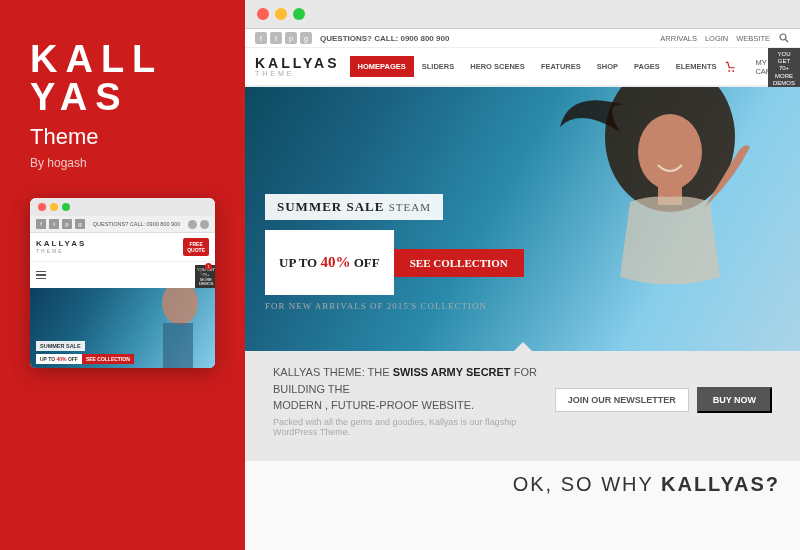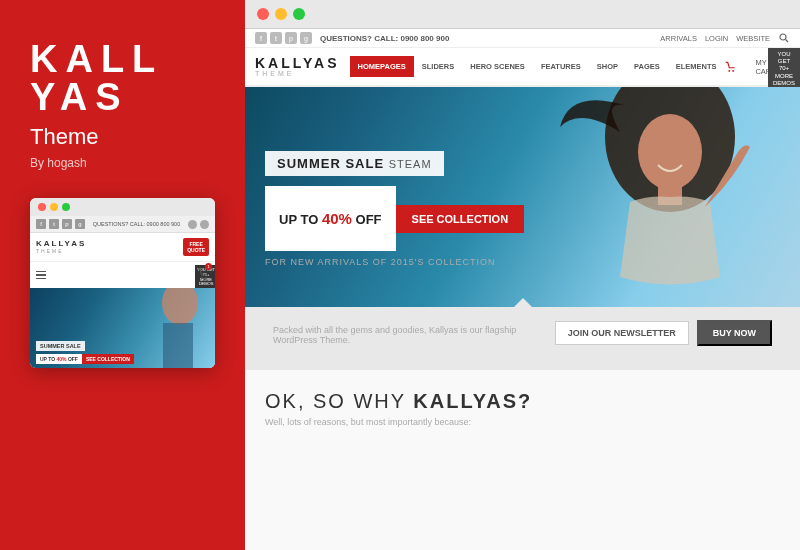--- a/index.html
+++ b/index.html
@@ -452,23 +452,24 @@
       font-size: 6px;
       padding: 3px 4px;
       line-height: 1.2;
       text-align: center;
       width: 32px;
     }
 
     
     .hero-section {
       position: relative;
-      height: 220px;
+      height: 264px;
       overflow: hidden;
       background: linear-gradient(to right, #1a5f7a 0%, #2a7fa0 30%, #87CEEB 70%, #b0d8e8 100%);
+      font-family: Liberation Serif, serif;
     }
 
     .hero-bg {
       position: absolute;
       inset: 0;
       background: linear-gradient(120deg, #0d4a60 0%, #1a6080 20%, #2a8aaa 45%, #87CEEB 75%, #aad4e8 100%);
     }
 
     
     .hero-woman {
@@ -586,22 +587,22 @@
       padding: 6px 14px;
       cursor: pointer;
       text-transform: uppercase;
       font-weight: 600;
       white-space: nowrap;
     }
 
     
     .why-section {
       background: #f9f9f9;
-      padding: 20px 20px;
-      text-align: left;
+      padding: 12px 20px;
+      text-align: right;
       flex: 1;
     }
 
     .why-title {
       font-size: 20px;
       color: #333;
       font-weight: 300;
       letter-spacing: 2px;
       text-transform: uppercase;
       margin-bottom: 4px;
@@ -802,30 +803,36 @@
         </div>
         <div class="new-arrivals-text">FOR NEW ARRIVALS OF 2015'S COLLECTION</div>
       </div>
     </div>
 
     <div style="background:#e8e8e8;padding:1px 14px 12px 14px;position:relative;">
 
       <div style="width:0;height:0;border-left:10px solid transparent;border-right:10px solid transparent;border-bottom:10px solid #e8e8e8;position:absolute;top:-9px;left:50%;transform:translateX(-50%);"></div>
       <div style="background:#e8e8e8;padding:12px 14px;display:flex;align-items:center;justify-content:space-between;">
         <div>
+          <div class="info-text">
+            <span>KALLYAS THEME: THE</span>
+            <strong>SWISS ARMY SECRET</strong>
+            <span>FOR BUILDING THE</span>
+            <br>
+            <span>MODERN , FUTURE-PROOF WEBSITE.</span>
+          </div>
           <div class="info-text-sub">Packed with all the gems and goodies, Kallyas is our flagship WordPress Theme.</div>
         </div>
         <div class="info-buttons">
           <button class="newsletter-btn">JOIN OUR NEWSLETTER</button>
           <button class="buy-now-btn">BUY NOW</button>
         </div>
       </div>
     </div>
 
     <div class="why-section">
       <div class="why-title">
         <span>OK, SO WHY</span>
         <strong>KALLYAS?</strong>
       </div>
-      <div class="why-subtitle">Well, lots of reasons, but most importantly because:</div>
     </div>
   </div>
 </div>
 
 </body></html>

